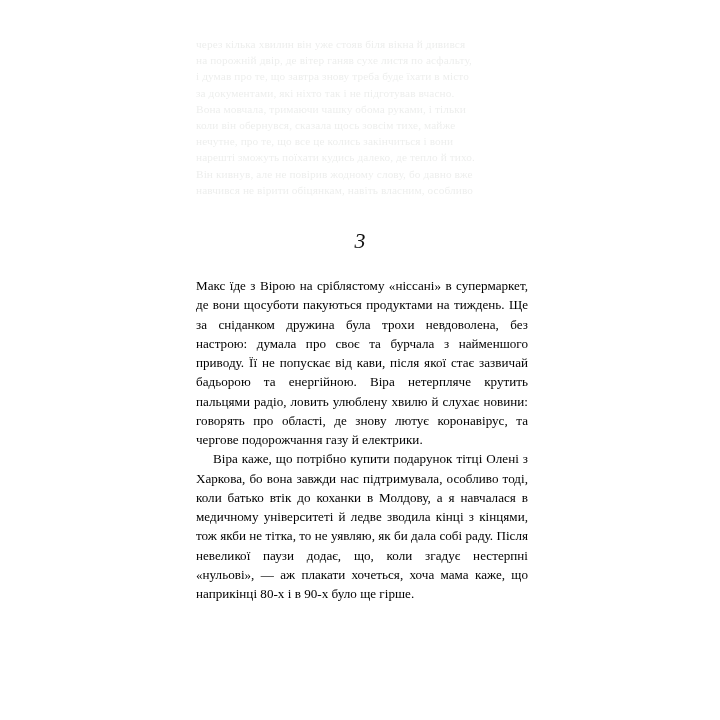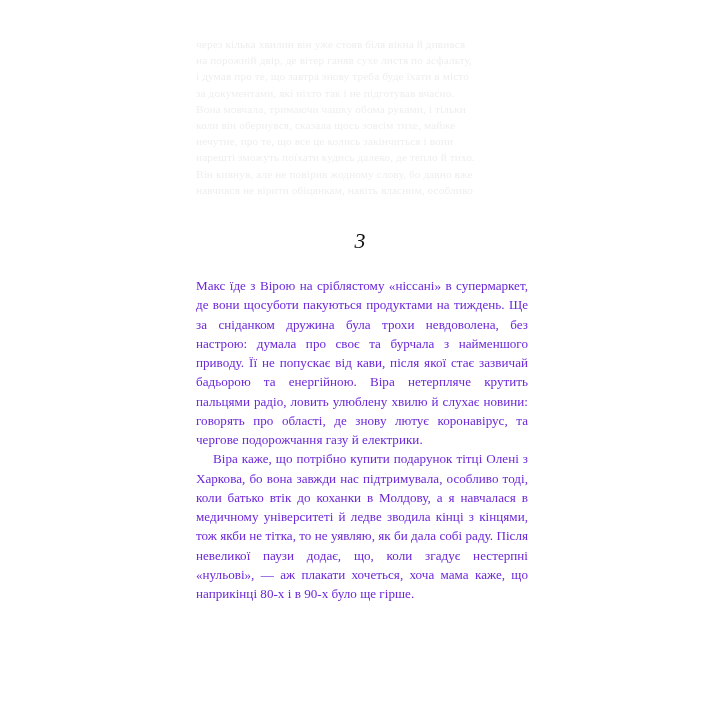--- a/index.html
+++ b/index.html
@@ -50,21 +50,21 @@
     font-family: "Liberation Serif", serif;
   }
   .body-text {
     position: absolute;
     left: 196px;
     top: 276px;
     width: 332px;
     font-size: 13.1px;
     line-height: 19.25px;
     text-align: justify;
-    color: #6d28d9;
+    color: #000000;
     letter-spacing: 0.02px;
   }
   .body-text p {
     margin: 0;
     text-indent: 1.3em;
   }
   .body-text p.first {
     text-indent: 0;
   }
   .folio {

